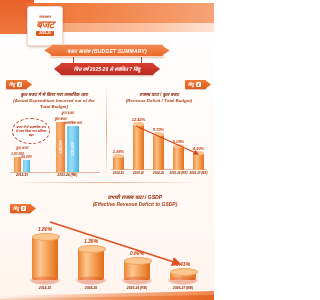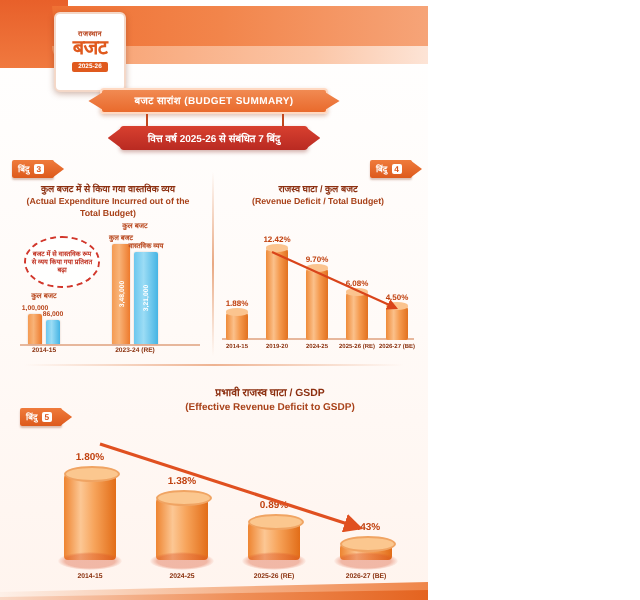--- a/index.html
+++ b/index.html
@@ -3,21 +3,21 @@
 <meta charset="utf-8">
 <style>
   * { box-sizing: border-box; margin:0; padding:0; }
   html,body { width:214px; height:300px; overflow:hidden; }
   body {
     font-family: "Liberation Sans", sans-serif;
     background:#ffffff;
     position:relative;
     color:#5a2a12;
   }
-  .page { position:absolute; inset:0; background:linear-gradient(180deg,#ffffff 0%,#fffaf7 55%,#fff4ee 100%); overflow:hidden; }
+  .page { position:absolute; inset:0; background:linear-gradient(180deg,#ffffff 0%,#fffaf7 55%,#fff4ee 100%); overflow:hidden;font-style:italic; }
 
   
   .top-sweep {
     position:absolute; left:26px; top:3px; width:188px; height:22px;
     background:linear-gradient(90deg,#ef7134 0%,#f2854b 45%,#f6a478 100%);
     border-radius:0 0 0 26px;
   }
   .top-sweep:after{
     content:""; position:absolute; left:0; bottom:-7px; width:100%; height:9px;
     background:linear-gradient(90deg,#f79b68 0%,#fbc6a7 70%,#fde4d6 100%);

